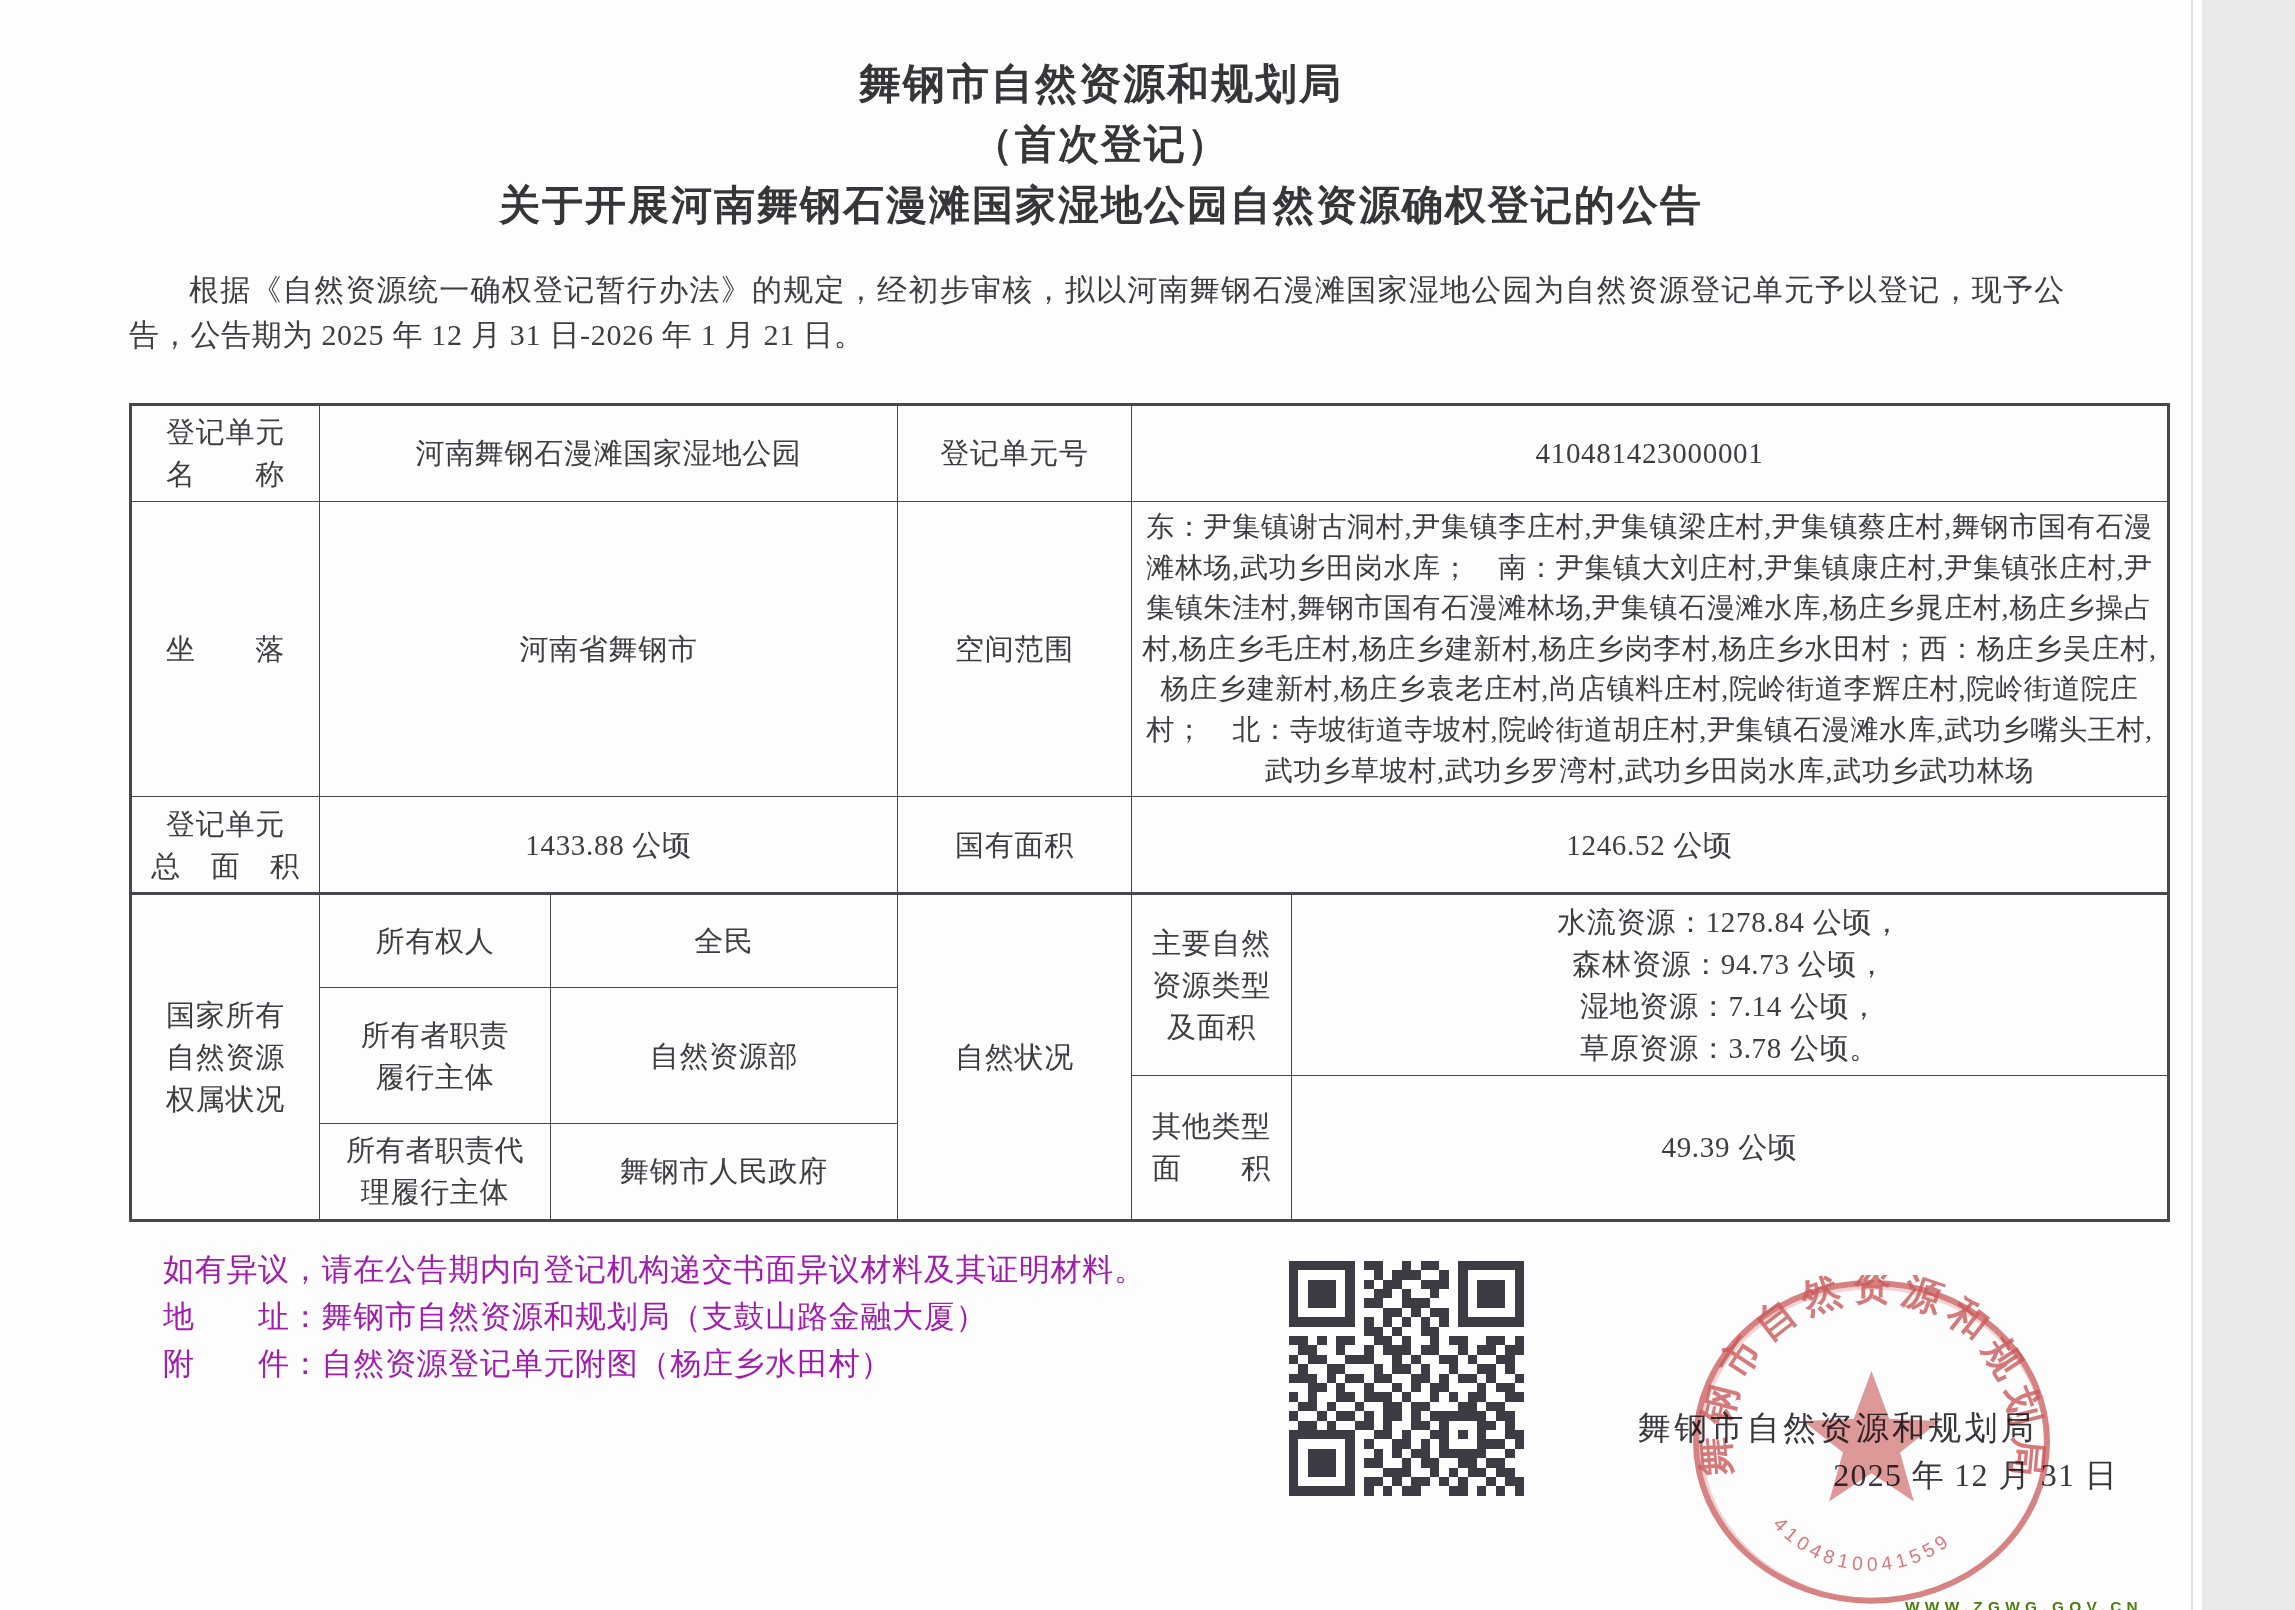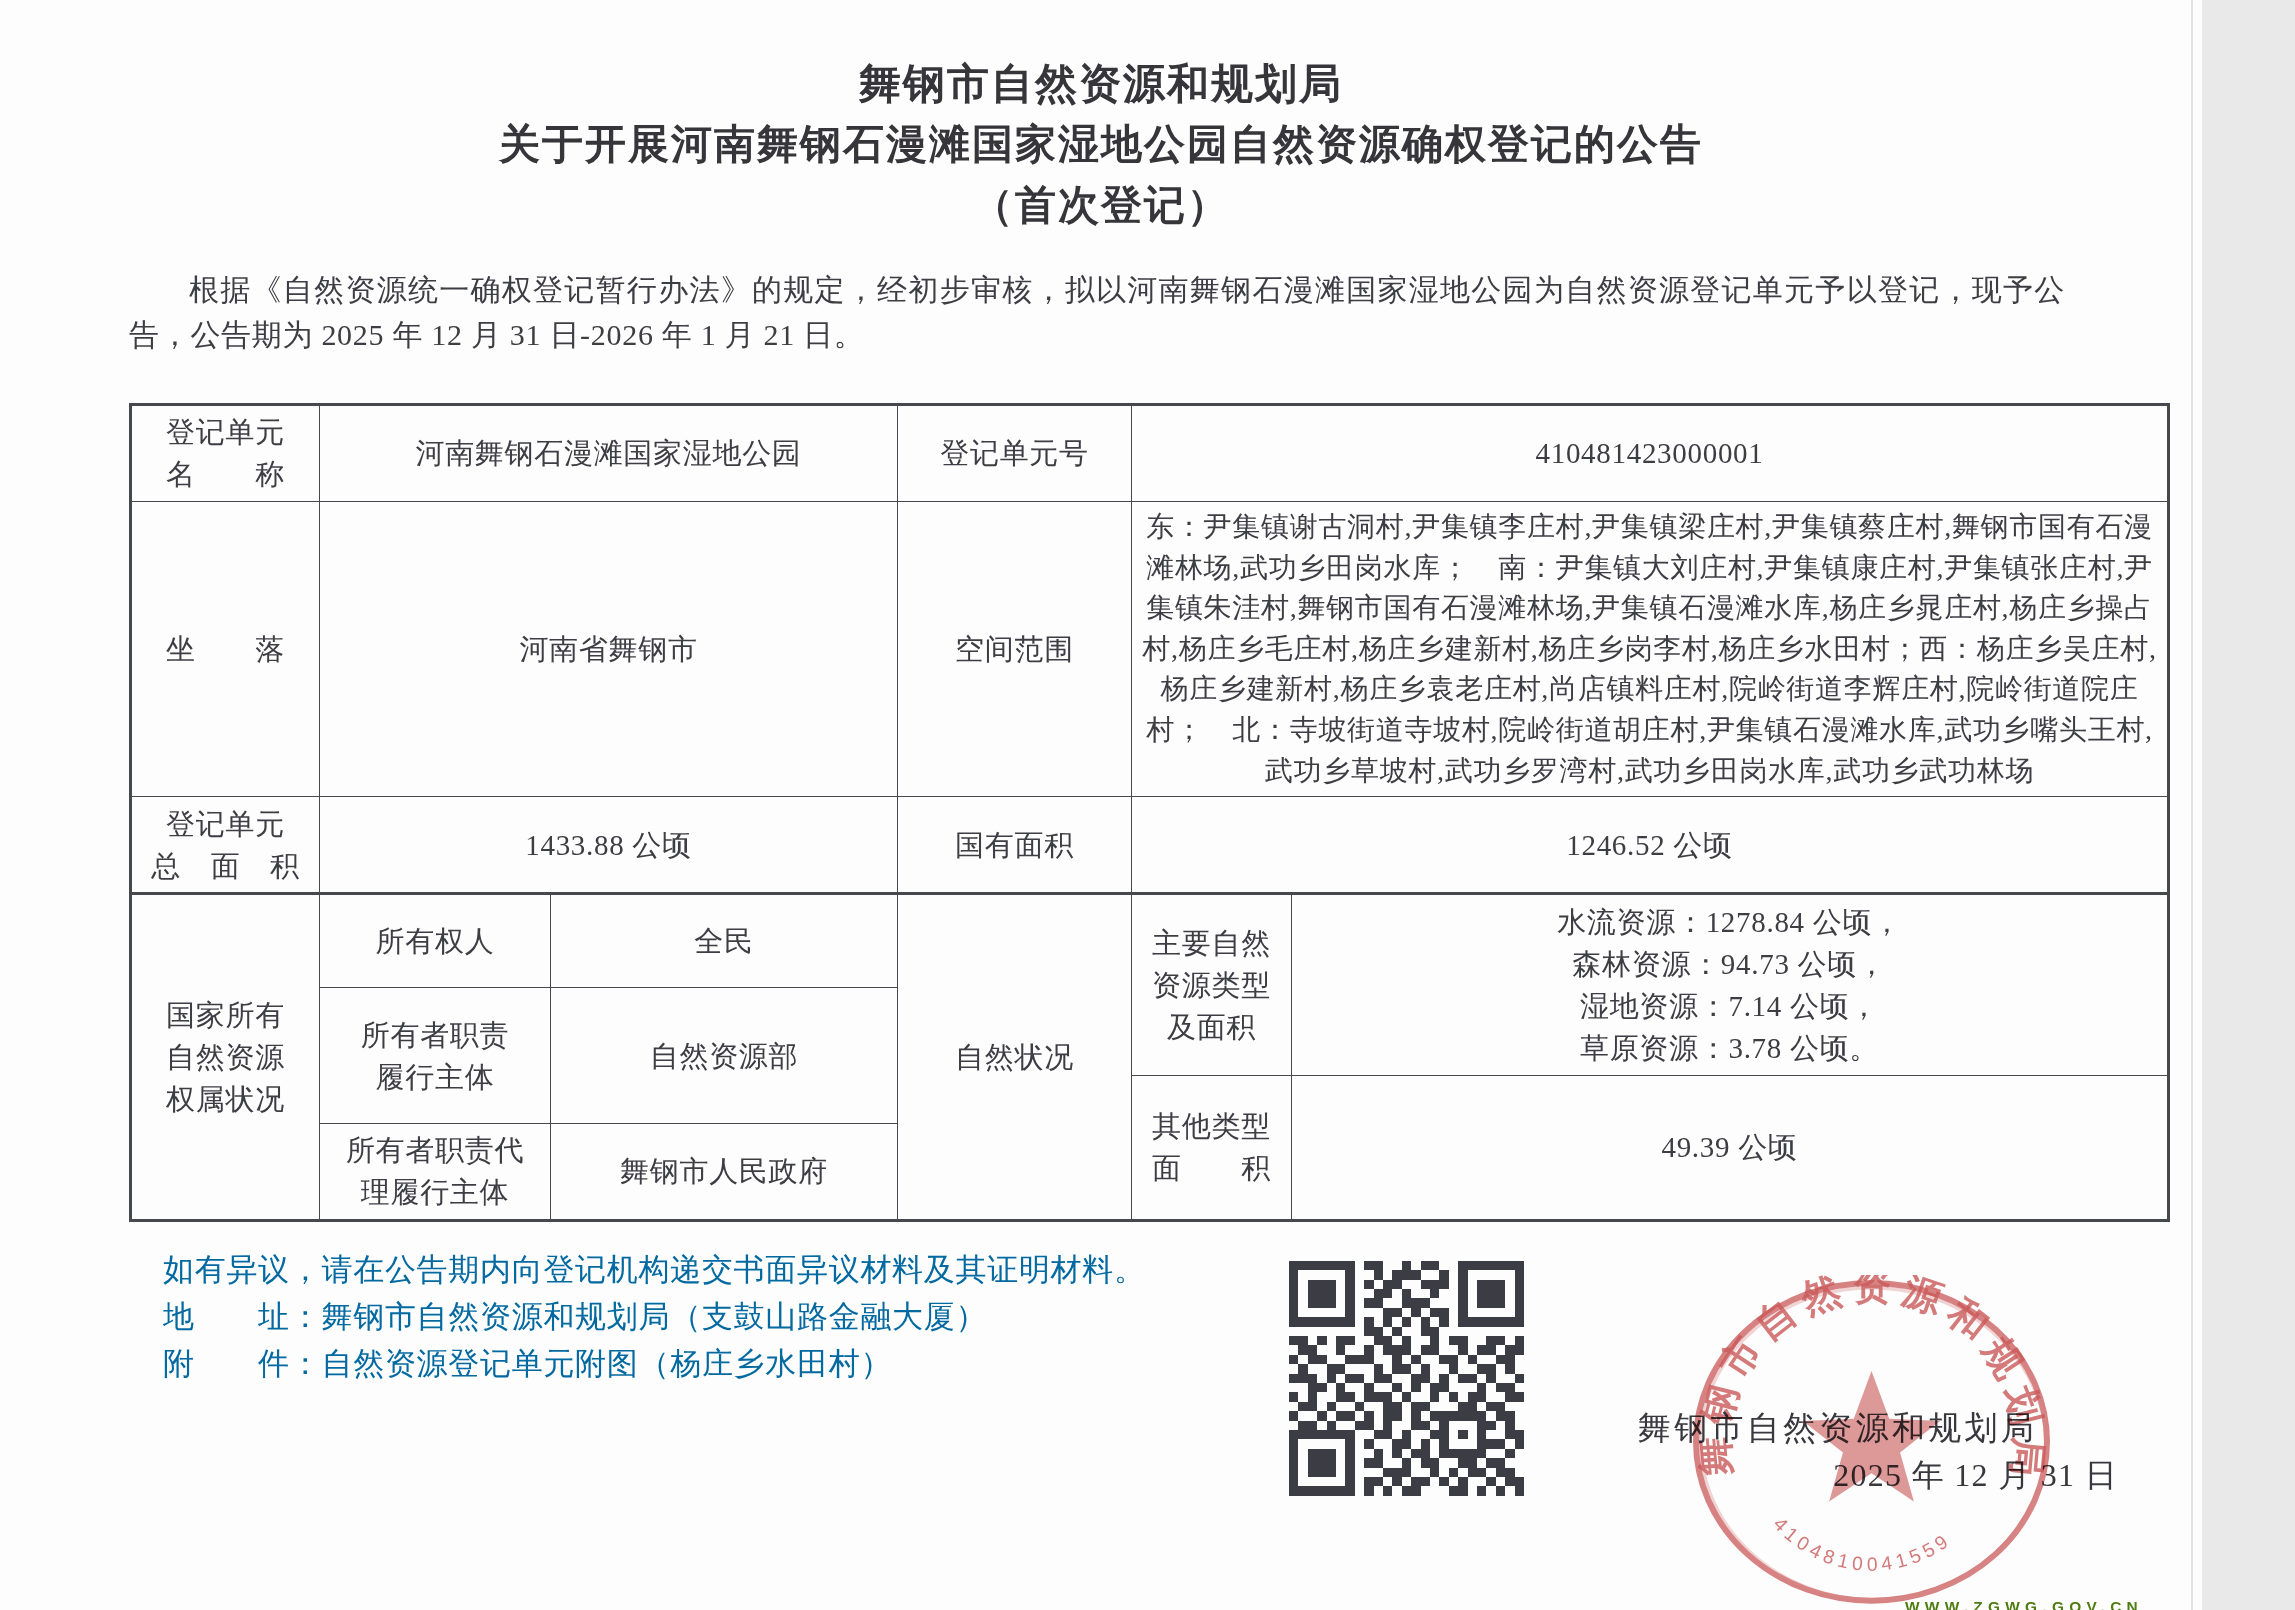--- a/index.html
+++ b/index.html
@@ -33,21 +33,21 @@
   }
   tr.thick-top td, td.thick-top{border-top-width:3.3px;}
   .pre{white-space:pre-line;}
   td.left{text-align:left;}
   td.spatial{
     font-size:28px;line-height:43px;text-align:justify;padding:10.7px 14.7px;letter-spacing:0;
   }
   td.resources{line-height:44px;padding-left:17.4px;}
   td.other-val{padding-left:17.4px;}
   .bottom{position:relative;height:401px;}
-  .footer-lines{padding:24px 0 0 163px;font-size:31px;line-height:47px;color:#0369a1;letter-spacing:0.7px;}
+  .footer-lines{padding:24px 0 0 163px;font-size:31px;line-height:47px;color:#a21caf;letter-spacing:0.7px;}
   .footer-lines p{margin:0;}
   .qr{
     position:absolute;left:1289px;top:39px;width:235px;height:235px;
     display:grid;grid-template-columns:repeat(25,1fr);grid-auto-rows:1fr;
   }
   .qr .m{background:#3c3c44;}
   .sig{
     position:absolute;left:1557px;top:182px;width:561px;text-align:center;color:#38383e;
   }
   .sig .org{font-size:33px;letter-spacing:3.3px;line-height:48px;}
@@ -62,22 +62,22 @@
     font-size:15.4px;letter-spacing:5.3px;color:#4d7c0f;font-weight:700;
   }
 </style>
 </head>
 <body>
 
 <div class="page">
   <div class="content">
     <div class="titles">
       <h1>舞钢市自然资源和规划局</h1>
+      <h1 class="sub">（首次登记）</h1>
       <h1 class="sub">关于开展河南舞钢石漫滩国家湿地公园自然资源确权登记的公告</h1>
-      <h1 class="sub">（首次登记）</h1>
     </div>
 
     <p class="intro">根据《自然资源统一确权登记暂行办法》的规定，经初步审核，拟以河南舞钢石漫滩国家湿地公园为自然资源登记单元予以登记，现予公告，公告期为 2025 年 12 月 31 日-2026 年 1 月 21 日。</p>
 
     <table class="reg">
       <colgroup>
         <col style="width:189px">
           <col style="width:231px">
           <col style="width:347px">
         <col style="width:234px">

